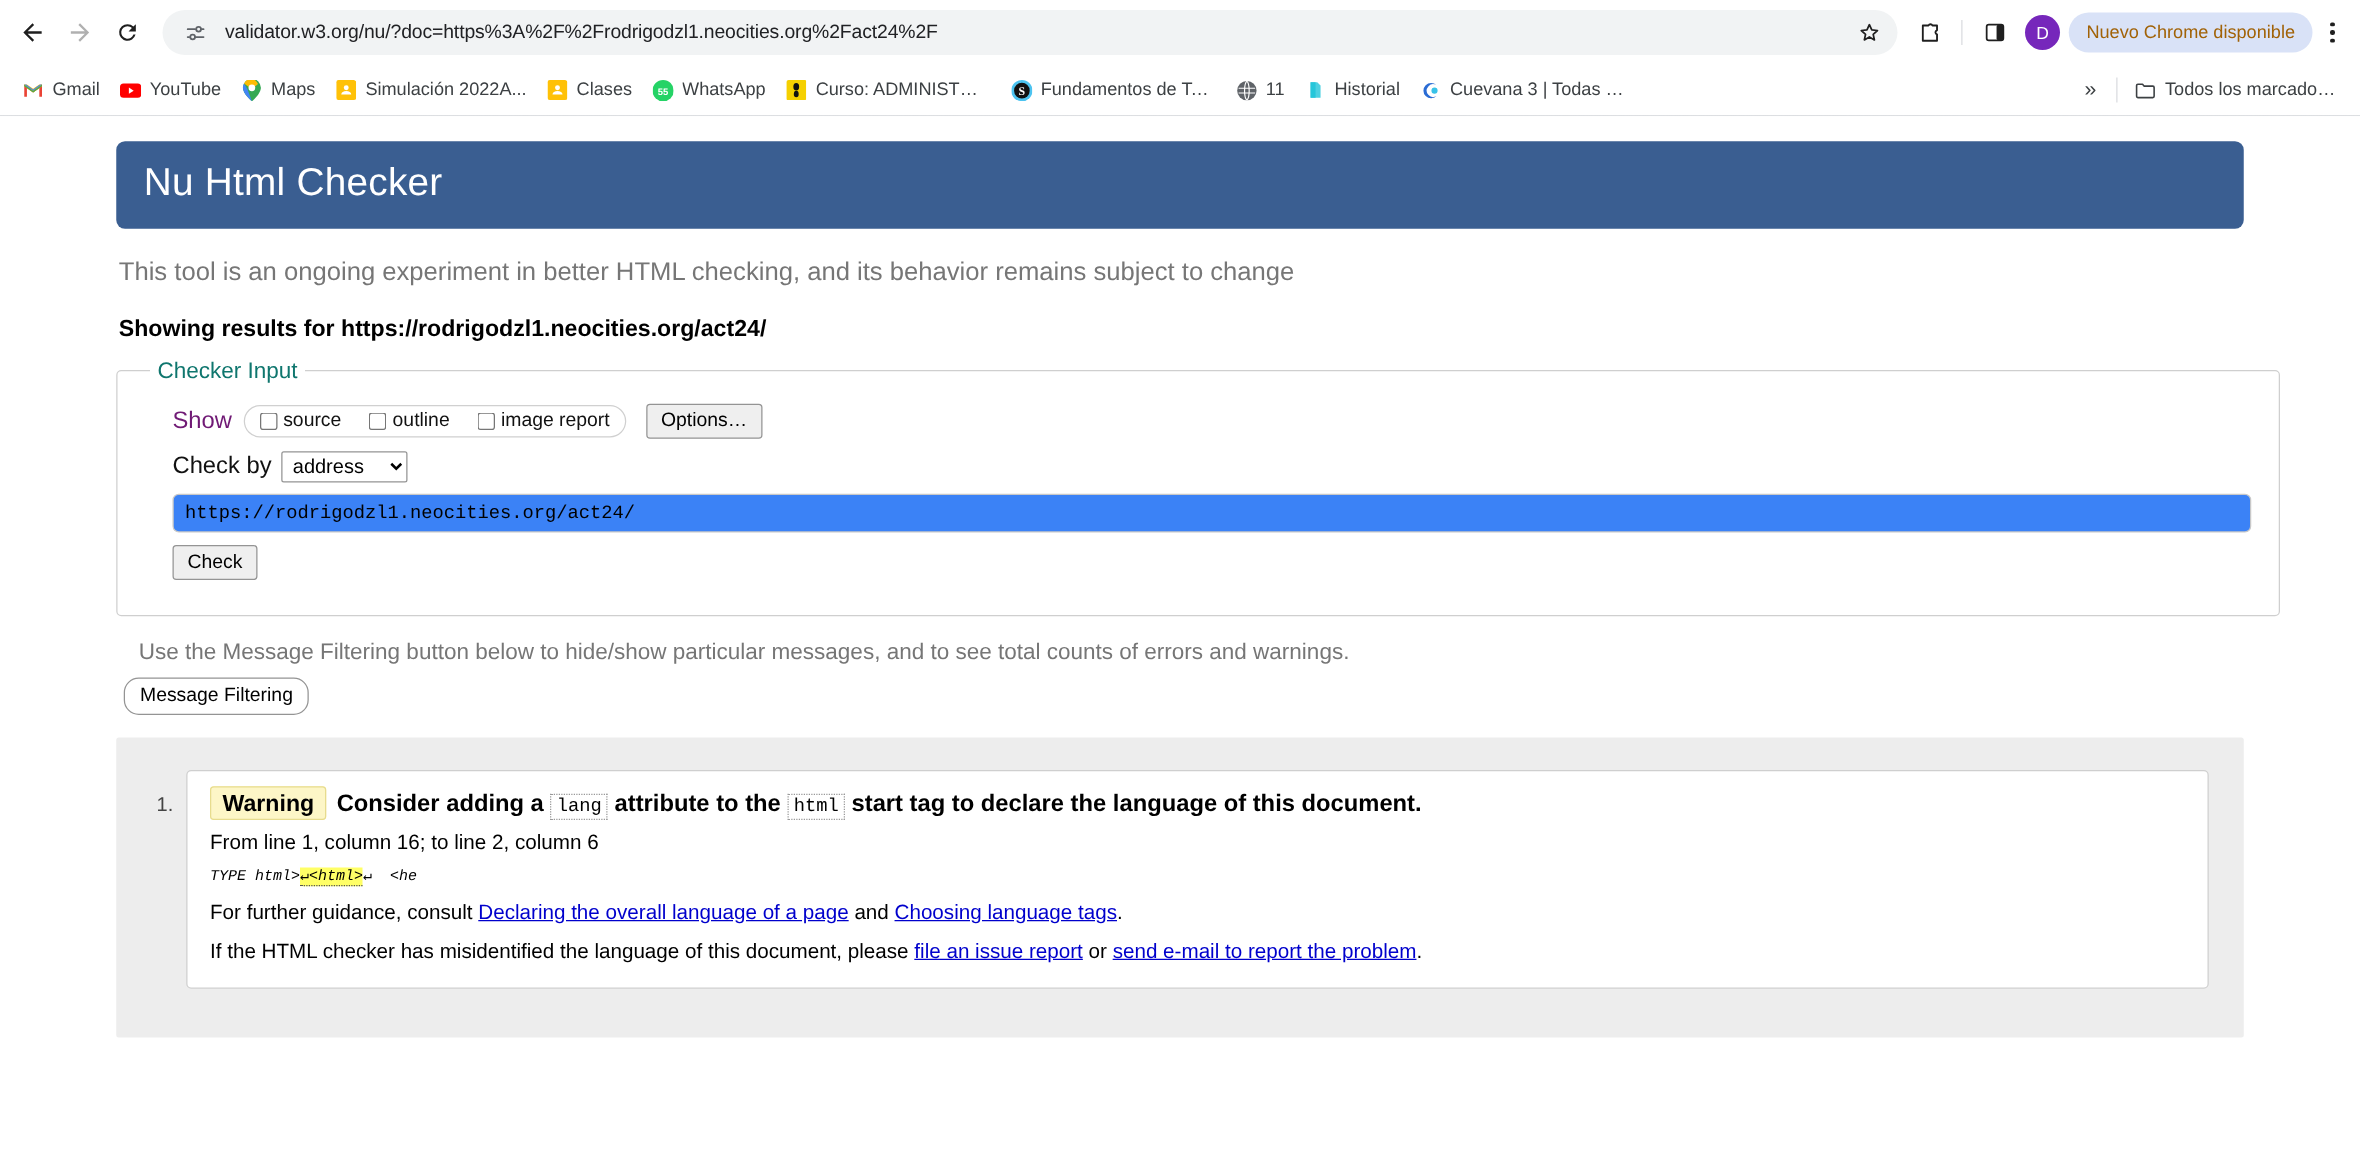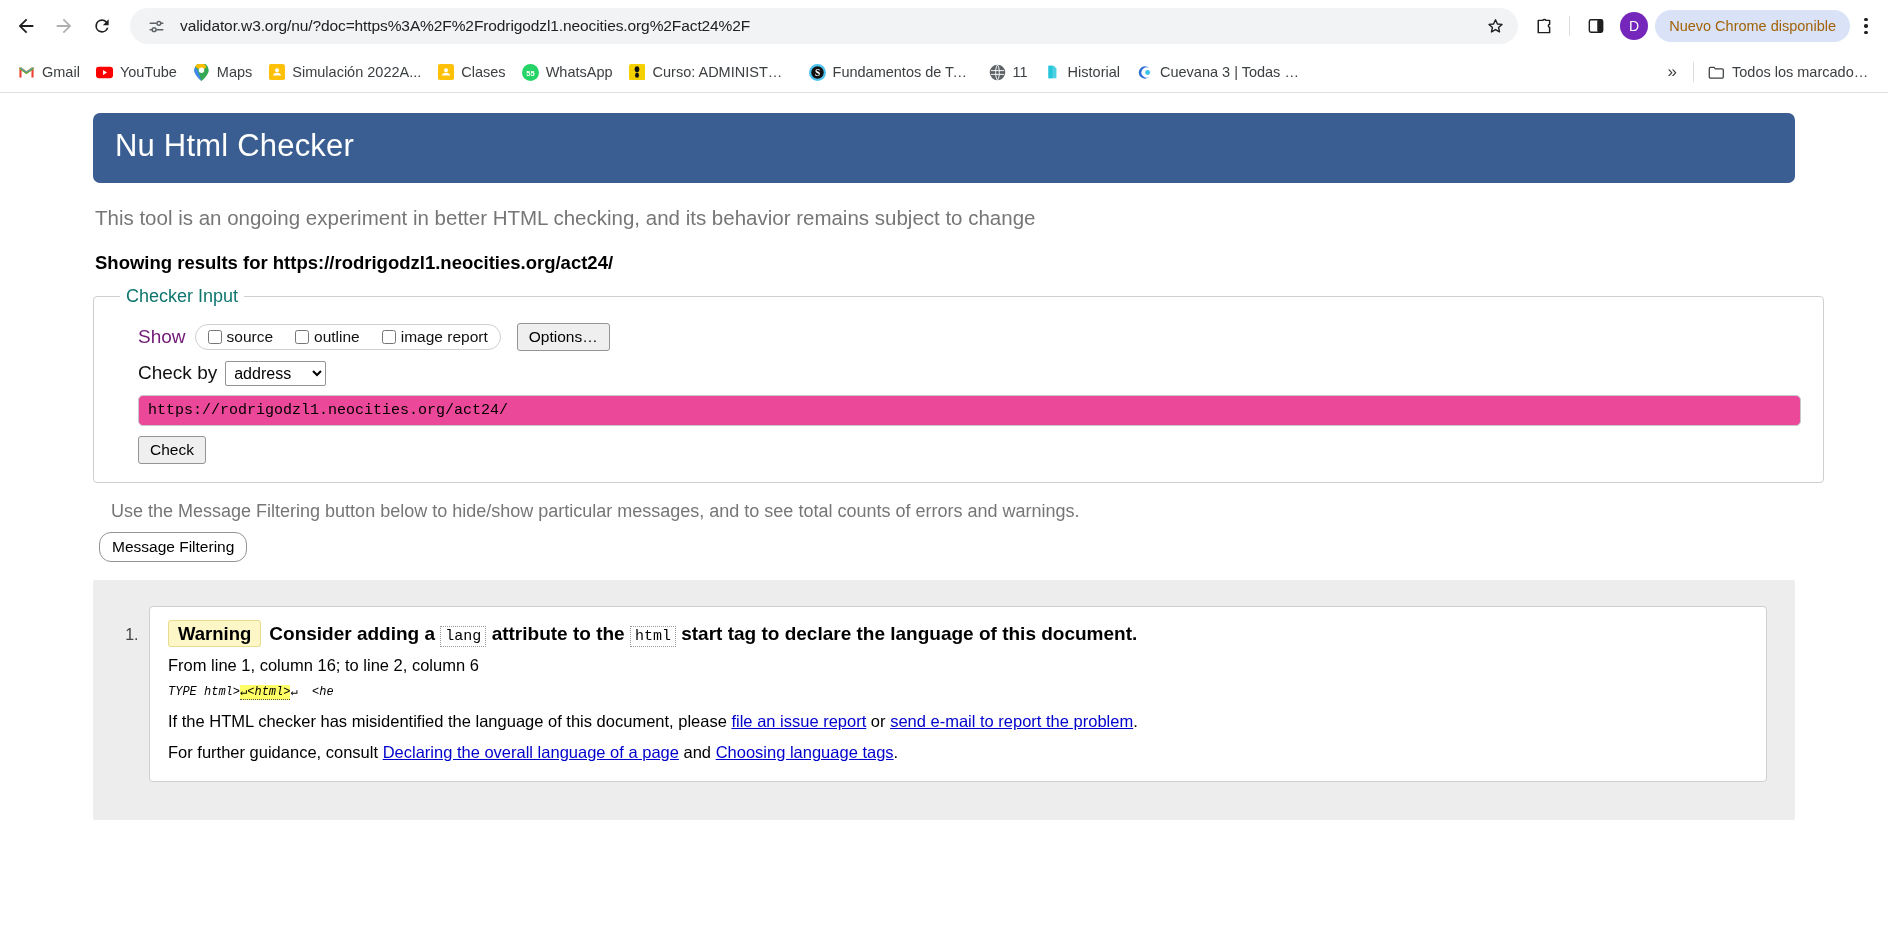--- a/index.html
+++ b/index.html
@@ -278,23 +278,23 @@
   .url-row { margin: 9px 0 0 22px; }
   input.url-field {
     width: 1663px;
     max-width: 100%;
     font-family: "Liberation Mono", monospace;
     font-size: 15px;
     padding: 6px 9px;
     border: 1px solid #c8c8c8;
     border-radius: 5px;
     color: #000;
-    background: #ec4899;
-  }
-  .check-row { margin: 10px 0 0 22px; }
+    background: #3b82f6;
+  }
+  .check-row { margin: 10px 0 10px 22px; }
   .btn-check { padding: 4px 11px; }
 
   .filter-help {
     color: #767676;
     font-size: 18px;
     margin: 18px 0 10px 18px;
   }
   .btn-filter {
     margin-left: 6px;
     border-radius: 12px;
@@ -647,22 +647,22 @@
               <code class="inline">lang</code>
               <span>attribute to the</span>
               <code class="inline">html</code>
               <span>start tag to declare the language of this document.</span>
             </div>
 
             <div class="msg-loc">From line 1, column 16; to line 2, column 6</div>
 
             <div class="extract"><span>TYPE html&gt;</span><span class="hl">↵&lt;html&gt;</span><span>↵  &lt;he</span></div>
 
+            <p class="msg-p"><span>For further guidance, consult </span><a href="#">Declaring the overall language of a page</a><span> and </span><a href="#">Choosing language tags</a><span>.</span></p>
+
             <p class="msg-p"><span>If the HTML checker has misidentified the language of this document, please </span><a href="#">file an issue report</a><span> or </span><a href="#">send e-mail to report the problem</a><span>.</span></p>
-
-            <p class="msg-p"><span>For further guidance, consult </span><a href="#">Declaring the overall language of a page</a><span> and </span><a href="#">Choosing language tags</a><span>.</span></p>
           </div>
         </li>
       </ol>
     </div>
 
   </div>
 </div>
 
 </body></html>

